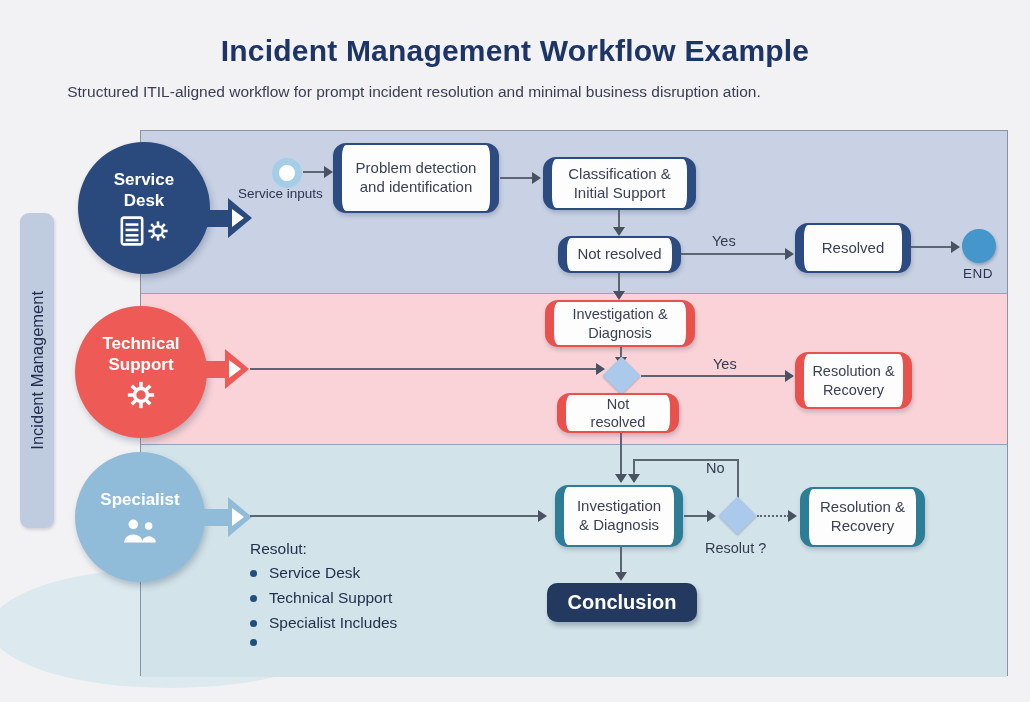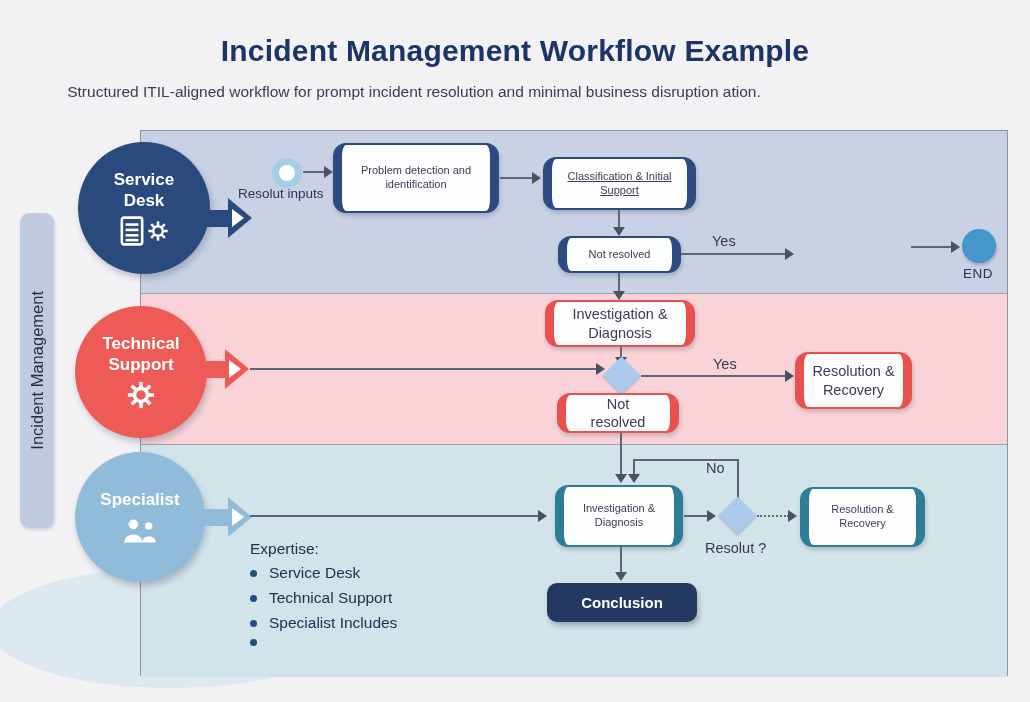--- a/index.html
+++ b/index.html
@@ -69,29 +69,29 @@
   .barrow .tri{position:absolute;top:0;width:0;height:0;
     border-top:20px solid transparent;border-bottom:20px solid transparent;}
   .barrow .tri-in{position:absolute;width:0;height:0;
     border-top:9px solid transparent;border-bottom:9px solid transparent;
     border-left:12px solid #ffffff;}
 
   
   .node{
     position:absolute;background:#fdfdfd;border-radius:13px;
     display:flex;align-items:center;justify-content:center;
-    text-align:center;font-size:11px;color:#3b4155;line-height:1.25;
+    text-align:center;font-size:15px;color:#3b4155;line-height:1.25;
     box-sizing:border-box;box-shadow:1px 3px 4px rgba(40,50,80,.22);
   }
   .b-navy{border:2px solid #2b4b81;border-left-width:9px;border-right-width:9px;}
   .b-red{border:2px solid #e9514d;border-left-width:9px;border-right-width:9px;}
   .b-teal{border:2px solid #2d7d97;border-left-width:9px;border-right-width:9px;}
   .conclusion{
     position:absolute;background:#24395f;border-radius:10px;color:#fff;
-    font-weight:bold;font-size:15px;display:flex;align-items:center;justify-content:center;
+    font-weight:bold;font-size:20px;display:flex;align-items:center;justify-content:center;
     box-shadow:2px 4px 5px rgba(40,50,80,.3);
   }
 
   
   .donut{
     position:absolute;width:16px;height:16px;background:#ffffff;
     border:7px solid #a6cde6;border-radius:50%;
   }
   .endcircle{
     position:absolute;width:34px;height:34px;border-radius:50%;
@@ -210,46 +210,49 @@
       </g>
     </svg>
   </div>
   <div class="barrow" style="left:186px;top:497px;width:66px;height:40px;">
     <div class="bar" style="width:44px;background:#90bcd9;"></div>
     <div class="tri" style="left:42px;border-left:24px solid #90bcd9;"></div>
     <div class="tri-in" style="left:46px;top:11px;"></div>
   </div>
 
   <div class="donut" style="left:272px;top:158px;"></div>
-  <div class="start-label" style="left:238px;top:186px;">Resolut inputs</div>
+  <div class="start-label" style="left:238px;top:186px;">Service inputs</div>
   <div class="hl" style="left:303px;top:171px;width:22px;"></div>
   <div class="ah-r" style="left:324px;top:166px;"></div>
 
   <div class="node b-navy" style="left:333px;top:143px;width:166px;height:70px;">
     <span style="width:135px;">Problem detection and identification</span>
   </div>
 
   <div class="hl" style="left:500px;top:177px;width:33px;"></div>
   <div class="ah-r" style="left:532px;top:172px;"></div>
 
   <div class="node b-navy" style="left:543px;top:157px;width:153px;height:53px;">
-    <span style="width:125px;text-decoration:underline;">Classification &amp; Initial Support</span>
+    <span style="width:125px;">Classification &amp; Initial Support</span>
   </div>
 
   <div class="vl" style="left:618px;top:210px;height:18px;"></div>
   <div class="ah-d" style="left:613px;top:227px;"></div>
 
   <div class="node b-navy" style="left:558px;top:236px;width:123px;height:37px;">
     <span>Not resolved</span>
   </div>
 
   <div class="hl" style="left:681px;top:253px;width:105px;"></div>
   <div class="elabel" style="left:712px;top:233px;">Yes</div>
   <div class="ah-r" style="left:785px;top:248px;"></div>
 
+  <div class="node b-navy" style="left:795px;top:223px;width:116px;height:50px;">
+    <span>Resolved</span>
+  </div>
 
   <div class="hl" style="left:911px;top:246px;width:42px;"></div>
   <div class="ah-r" style="left:951px;top:241px;"></div>
   <div class="endcircle" style="left:962px;top:229px;"></div>
   <div class="end-label" style="left:963px;top:266px;">END</div>
 
   <div class="vl" style="left:618px;top:273px;height:20px;"></div>
   <div class="ah-d" style="left:613px;top:291px;"></div>
 
   <div class="node b-red" style="left:545px;top:300px;width:150px;height:47px;font-size:14.5px;">
@@ -306,21 +309,21 @@
   </div>
 
   <div class="vl" style="left:620px;top:547px;height:26px;"></div>
   <div class="ah-d" style="left:615px;top:572px;"></div>
 
   <div class="conclusion" style="left:547px;top:583px;width:150px;height:39px;">
     <span>Conclusion</span>
   </div>
 
   <div class="includes">
-    <div class="head">Expertise:</div>
+    <div class="head">Resolut:</div>
     <ul>
       <li>
           <span class="bdot"></span>
           <span>Service Desk</span>
         </li>
       <li>
           <span class="bdot"></span>
           <span>Technical Support</span>
         </li>
       <li>

